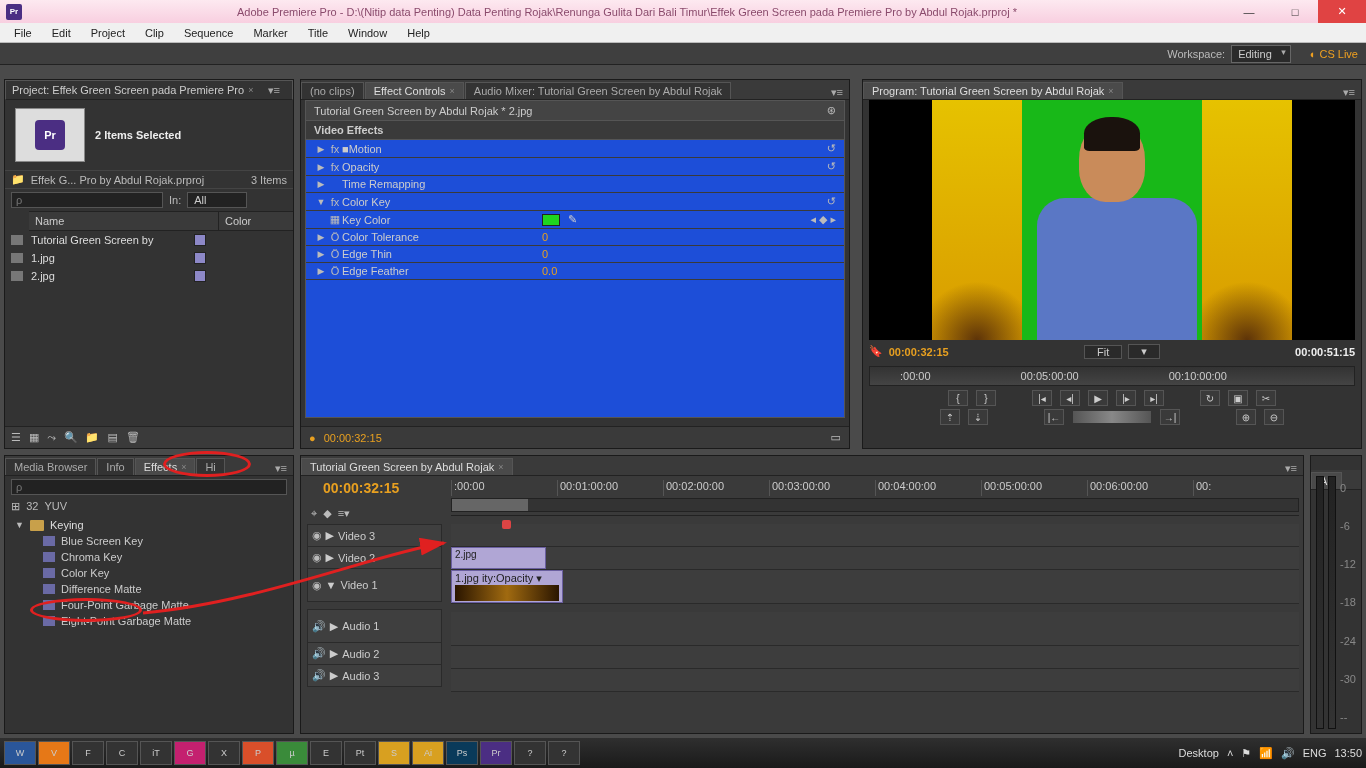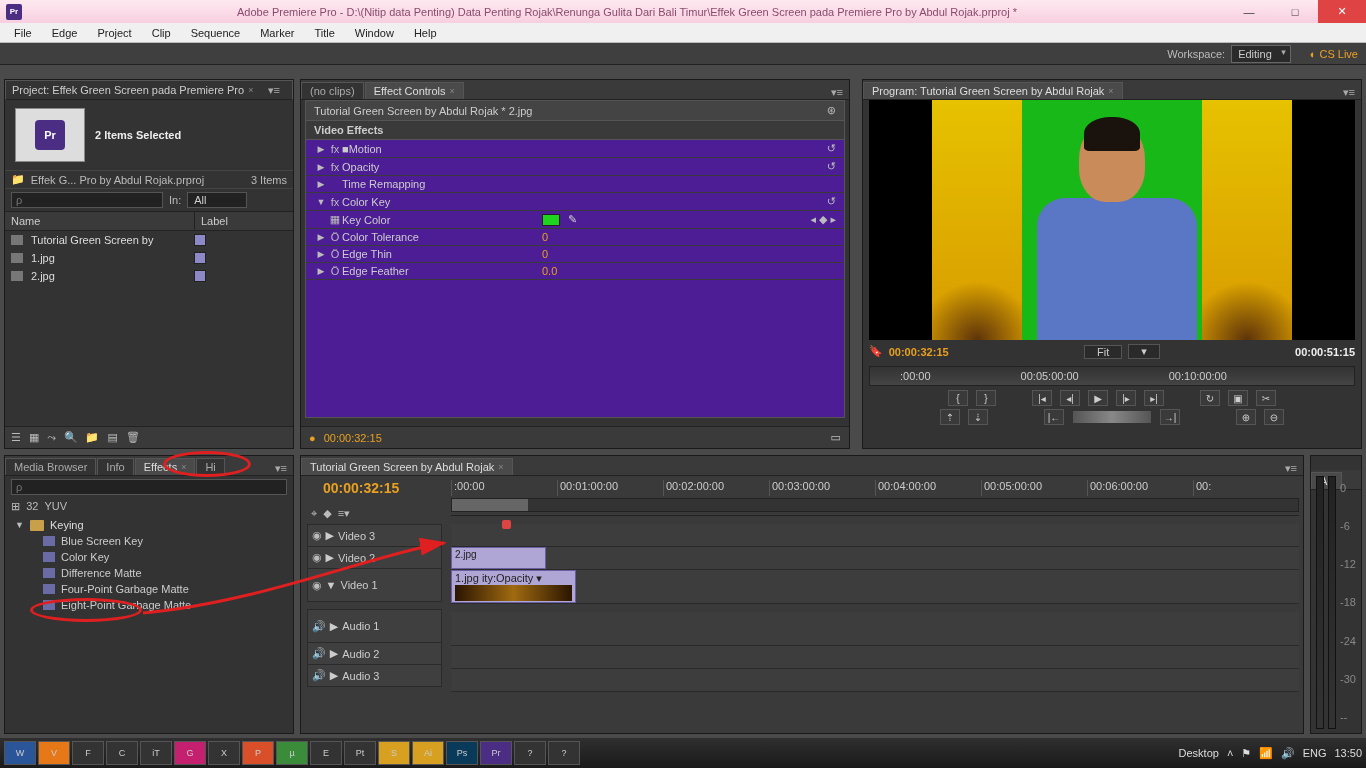--- a/index.html
+++ b/index.html
@@ -40,21 +40,21 @@
 .proj .header { height:20px; background:#333; color:#ccc; padding:2px 6px; border-bottom:1px solid #222; overflow:hidden; white-space:nowrap; text-overflow:ellipsis;align-items:center;}
 .proj .thumbrow { display:flex; align-items:center; gap:10px; padding:8px 10px;}
 .proj .thumb { width:70px; height:54px; background:#ddd; display:flex; align-items:center; justify-content:center; position:relative; border:1px solid #888;}
 .proj .thumb .pricon { width:30px; height:30px; background:#4b2e83; border-radius:4px; display:flex; align-items:center; justify-content:center; color:#fff; font-weight:bold;}
 .proj .selinfo { color:#eee; font-weight:bold;}
 .proj .sub { color:#bbb; padding:2px 6px; display:flex; align-items:center; gap:6px; border-top:1px solid #444; border-bottom:1px solid #444;}
 .proj .search { display:flex; align-items:center; gap:6px; padding:3px 6px;}
 .proj .search input { flex:0 0 120px; background:#222; border:1px solid #555; color:#ccc; padding:1px 4px;}
 .proj .search .inlbl { color:#bbb;}
 .proj .search .incombo { background:#222; border:1px solid #555; color:#ccc; padding:1px 40px 1px 6px;}
-.listhdr { display:flex; color:#ccc; border-top:1px solid #222; border-bottom:1px solid #222; background:#3a3a3a;}
+.listhdr { display:flex; color:#ccc; border-top:1px solid #222; border-bottom:1px solid #222; background:#3a3a3a;margin-left:24px;}
 .listhdr div { padding:3px 6px;}
 .listhdr .c1 { width:190px; border-right:1px solid #222;}
 .row { display:flex; align-items:center; color:#ddd; padding:3px 6px; gap:8px;}
 .row .swatch { width:12px; height:12px; background:#8d88c7; border:1px solid #222;}
 .row .nameicon { width:12px; height:10px; background:#777;}
 .proj .toolbar { position:absolute; bottom:0; left:0; right:0; height:22px; background:#3a3a3a; display:flex; align-items:center; gap:8px; padding:0 6px; border-top:1px solid #222; color:#bbb;}
 
 
 .fxlist { left:4px; top:390px; width:290px; bottom:4px;}
 .fxlist .search { padding:3px 6px;}
@@ -62,21 +62,21 @@
 .fxlist .iconrow { display:flex; gap:6px; padding:2px 6px; color:#bbb;}
 .fxlist .tree { padding:2px 0; overflow:hidden; }
 .fxlist .folder { display:flex; align-items:center; gap:6px; padding:2px 10px; color:#ddd;}
 .fxlist .folder .tw { color:#bbb; font-size:9px;}
 .fxlist .folder .fic { width:14px; height:11px; background:#c8a04a; border-radius:1px;}
 .fxlist .leaf { display:flex; align-items:center; gap:6px; padding:2px 10px 2px 38px; color:#ccc;}
 .fxlist .leaf .fxic { width:12px; height:10px; background:#6a6aa5;}
 
 
 .fxctrl { left:300px; top:14px; width:550px; height:370px;}
-.fxctrl .body { position:absolute; inset:20px 4px 30px 4px; background:#4c1d95; border:1px solid #555; overflow:hidden;}
+.fxctrl .body { position:absolute; inset:20px 4px 30px 4px; background:#1d4ed8; border:1px solid #555; overflow:hidden;}
 .fxctrl .title2 { background:#444; color:#ccc; padding:3px 8px; border-bottom:1px solid #555; display:flex; align-items:center;}
 .fxctrl .title2 .sp { flex:1;}
 .fxctrl .title2 .gear { color:#bbb;}
 .fxctrl .section { background:#3a3a3a; color:#ccc; padding:3px 8px; border-bottom:1px solid #555; font-weight:bold;}
 .fxrow { display:flex; align-items:center; padding:2px 8px; color:#ccc; border-bottom:1px solid #3a3a3a;}
 .fxrow .tw { width:14px; text-align:center; color:#bbb; font-size:9px;}
 .fxrow .fxic { width:14px; color:#bbb; text-align:center;}
 .fxrow .name { flex:0 0 200px;}
 .fxrow .val { color:#e8a020;}
 .fxrow .reset { margin-left:auto; color:#bbb;}
@@ -116,21 +116,21 @@
 .tl .track.tall { height:34px;}
 .tl .track .eye { color:#bbb;}
 .tl .ruler2 { position:absolute; top:4px; left:150px; right:4px; height:36px; color:#ccc; font-size:9px; border-bottom:1px solid #222;}
 .tl .ruler2 .ticks { position:absolute; left:0; right:0; top:0; height:16px; display:flex;}
 .tl .ruler2 .tick { flex:1; border-left:1px solid #555; padding-left:2px;}
 .tl .navbar { position:absolute; top:18px; left:0; right:0; height:14px; background:#333; border:1px solid #222;}
 .tl .navbar .thumb { height:100%; width:9%; background:#666;}
 .tl .clips { position:absolute; top:48px; left:150px; right:4px;}
 .tl .clip { position:absolute; height:22px; background:#b0a6d5; border:1px solid #6a5fa0; color:#222; padding:1px 3px; font-size:10px; overflow:hidden; white-space:nowrap;}
 .tl .clip.v2 { top:23px; left:0; width:95px;}
-.tl .clip.v1 { top:46px; left:0; width:125px; height:33px;}
+.tl .clip.v1 { top:46px; left:0; width:112px; height:33px;}
 .tl .clip.v1 .thumbimg { height:16px; background:linear-gradient(90deg,#2a1500,#a06a10,#2a1500);}
 .tl .playhead { position:absolute; top:0; bottom:0; width:1px; background:#d44; left:55px;}
 .tl .playhead::before { content:""; position:absolute; top:-4px; left:-4px; width:9px; height:9px; background:#d44; border-radius:2px;}
 .tl .ctracks { position:absolute; top:48px; left:150px; right:4px; }
 .tl .ct { height:23px; border-bottom:1px solid #2a2a2a; background:#3d3d3d;}
 .tl .ct.tall { height:34px;}
 .tl .sidetools { position:absolute; left:6px; top:4px; width:140px; height:40px; color:#bbb; display:flex; align-items:flex-end; gap:6px; padding:0 4px;}
 
 
 .meters { right:4px; top:390px; width:52px; bottom:4px;}
@@ -156,21 +156,21 @@
 <div class="titlebar">
   <div class="icon">Pr</div>
   <div class="title">Adobe Premiere Pro - D:\(Nitip data Penting) Data Penting Rojak\Renunga Gulita Dari Bali Timur\Effek Green Screen pada Premiere Pro by Abdul Rojak.prproj *</div>
   <div class="winbtn">—</div>
   <div class="winbtn">□</div>
   <div class="winbtn close">✕</div>
 </div>
 
 <div class="menubar">
   <span>File</span>
-  <span>Edge</span>
+  <span>Edit</span>
   <span>Project</span>
   <span>Clip</span>
   <span>Sequence</span>
   <span>Marker</span>
   <span>Title</span>
   <span>Window</span>
   <span>Help</span>
 </div>
 
 <div class="wsbar">
@@ -199,21 +199,21 @@
       <span>Effek G... Pro by Abdul Rojak.prproj</span>
       <span style="margin-left:auto">3 Items</span>
     </div>
     <div class="search">
       <input placeholder="ρ" style="">
       <span class="inlbl">In:</span>
       <span class="incombo">All</span>
     </div>
     <div class="listhdr">
       <div class="c1">Name</div>
-        <div>Label</div>
+        <div>Color</div>
     </div>
     <div class="row">
         <span class="nameicon"></span>
         <span style="width:155px">Tutorial Green Screen by</span>
         <span class="swatch"></span>
       </div>
     <div class="row">
         <span class="nameicon"></span>
         <span style="width:155px">1.jpg</span>
         <span class="swatch"></span>
@@ -256,20 +256,24 @@
           <span class="tw">▼</span>
           <span class="fic"></span>
           <span>Keying</span>
         </div>
       <div class="leaf">
           <span class="fxic"></span>
           <span>Blue Screen Key</span>
         </div>
       <div class="leaf">
           <span class="fxic"></span>
+          <span>Chroma Key</span>
+        </div>
+      <div class="leaf">
+          <span class="fxic"></span>
           <span>Color Key</span>
         </div>
       <div class="leaf">
           <span class="fxic"></span>
           <span>Difference Matte</span>
         </div>
       <div class="leaf">
           <span class="fxic"></span>
           <span>Four-Point Garbage Matte</span>
         </div>
@@ -280,20 +284,21 @@
     </div>
   </div>
 
   <div class="panel fxctrl">
     <div class="tabrow">
       <div class="tab">(no clips)</div>
       <div class="tab active">
           <span>Effect Controls</span>
           <span class="x">×</span>
         </div>
+      <div class="tab">Audio Mixer: Tutorial Green Screen by Abdul Rojak</div>
       <span class="closepan">▾≡</span>
     </div>
     <div class="body">
       <div class="title2">
           <span>Tutorial Green Screen by Abdul Rojak * 2.jpg</span>
           <span class="sp"></span>
           <span class="gear">⊛</span>
         </div>
       <div class="section">Video Effects</div>
       <div class="fxrow">

